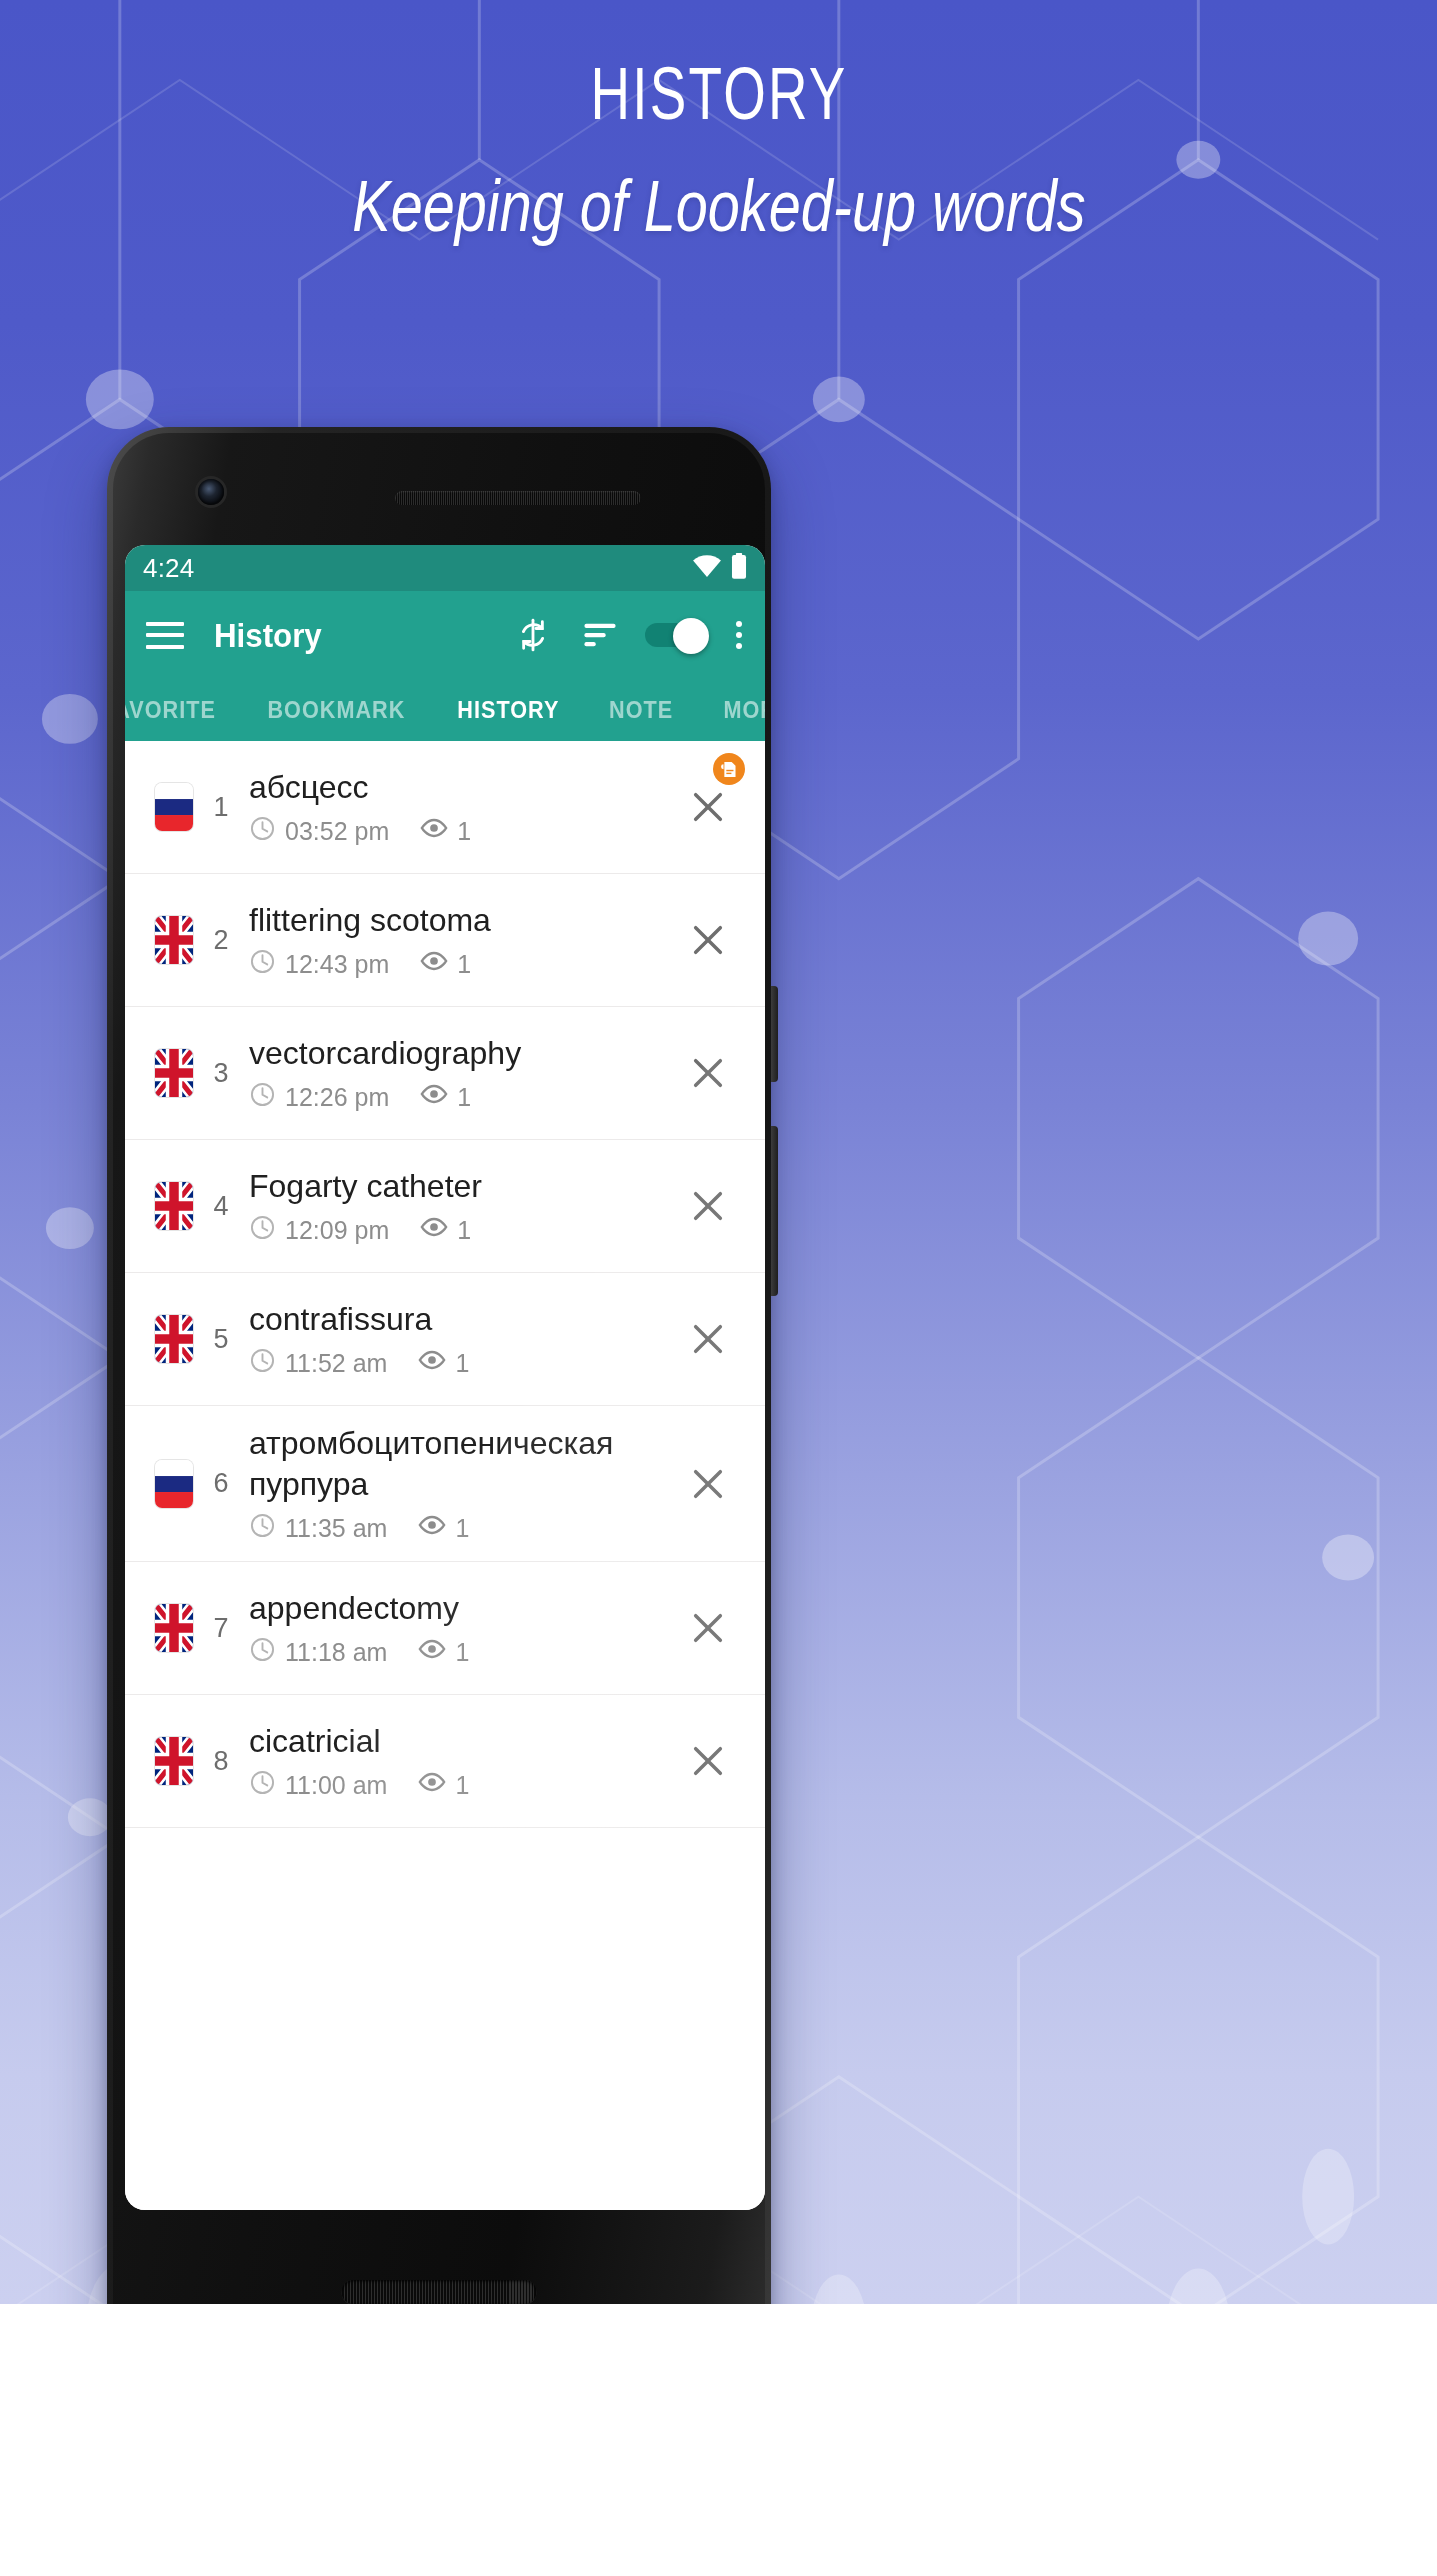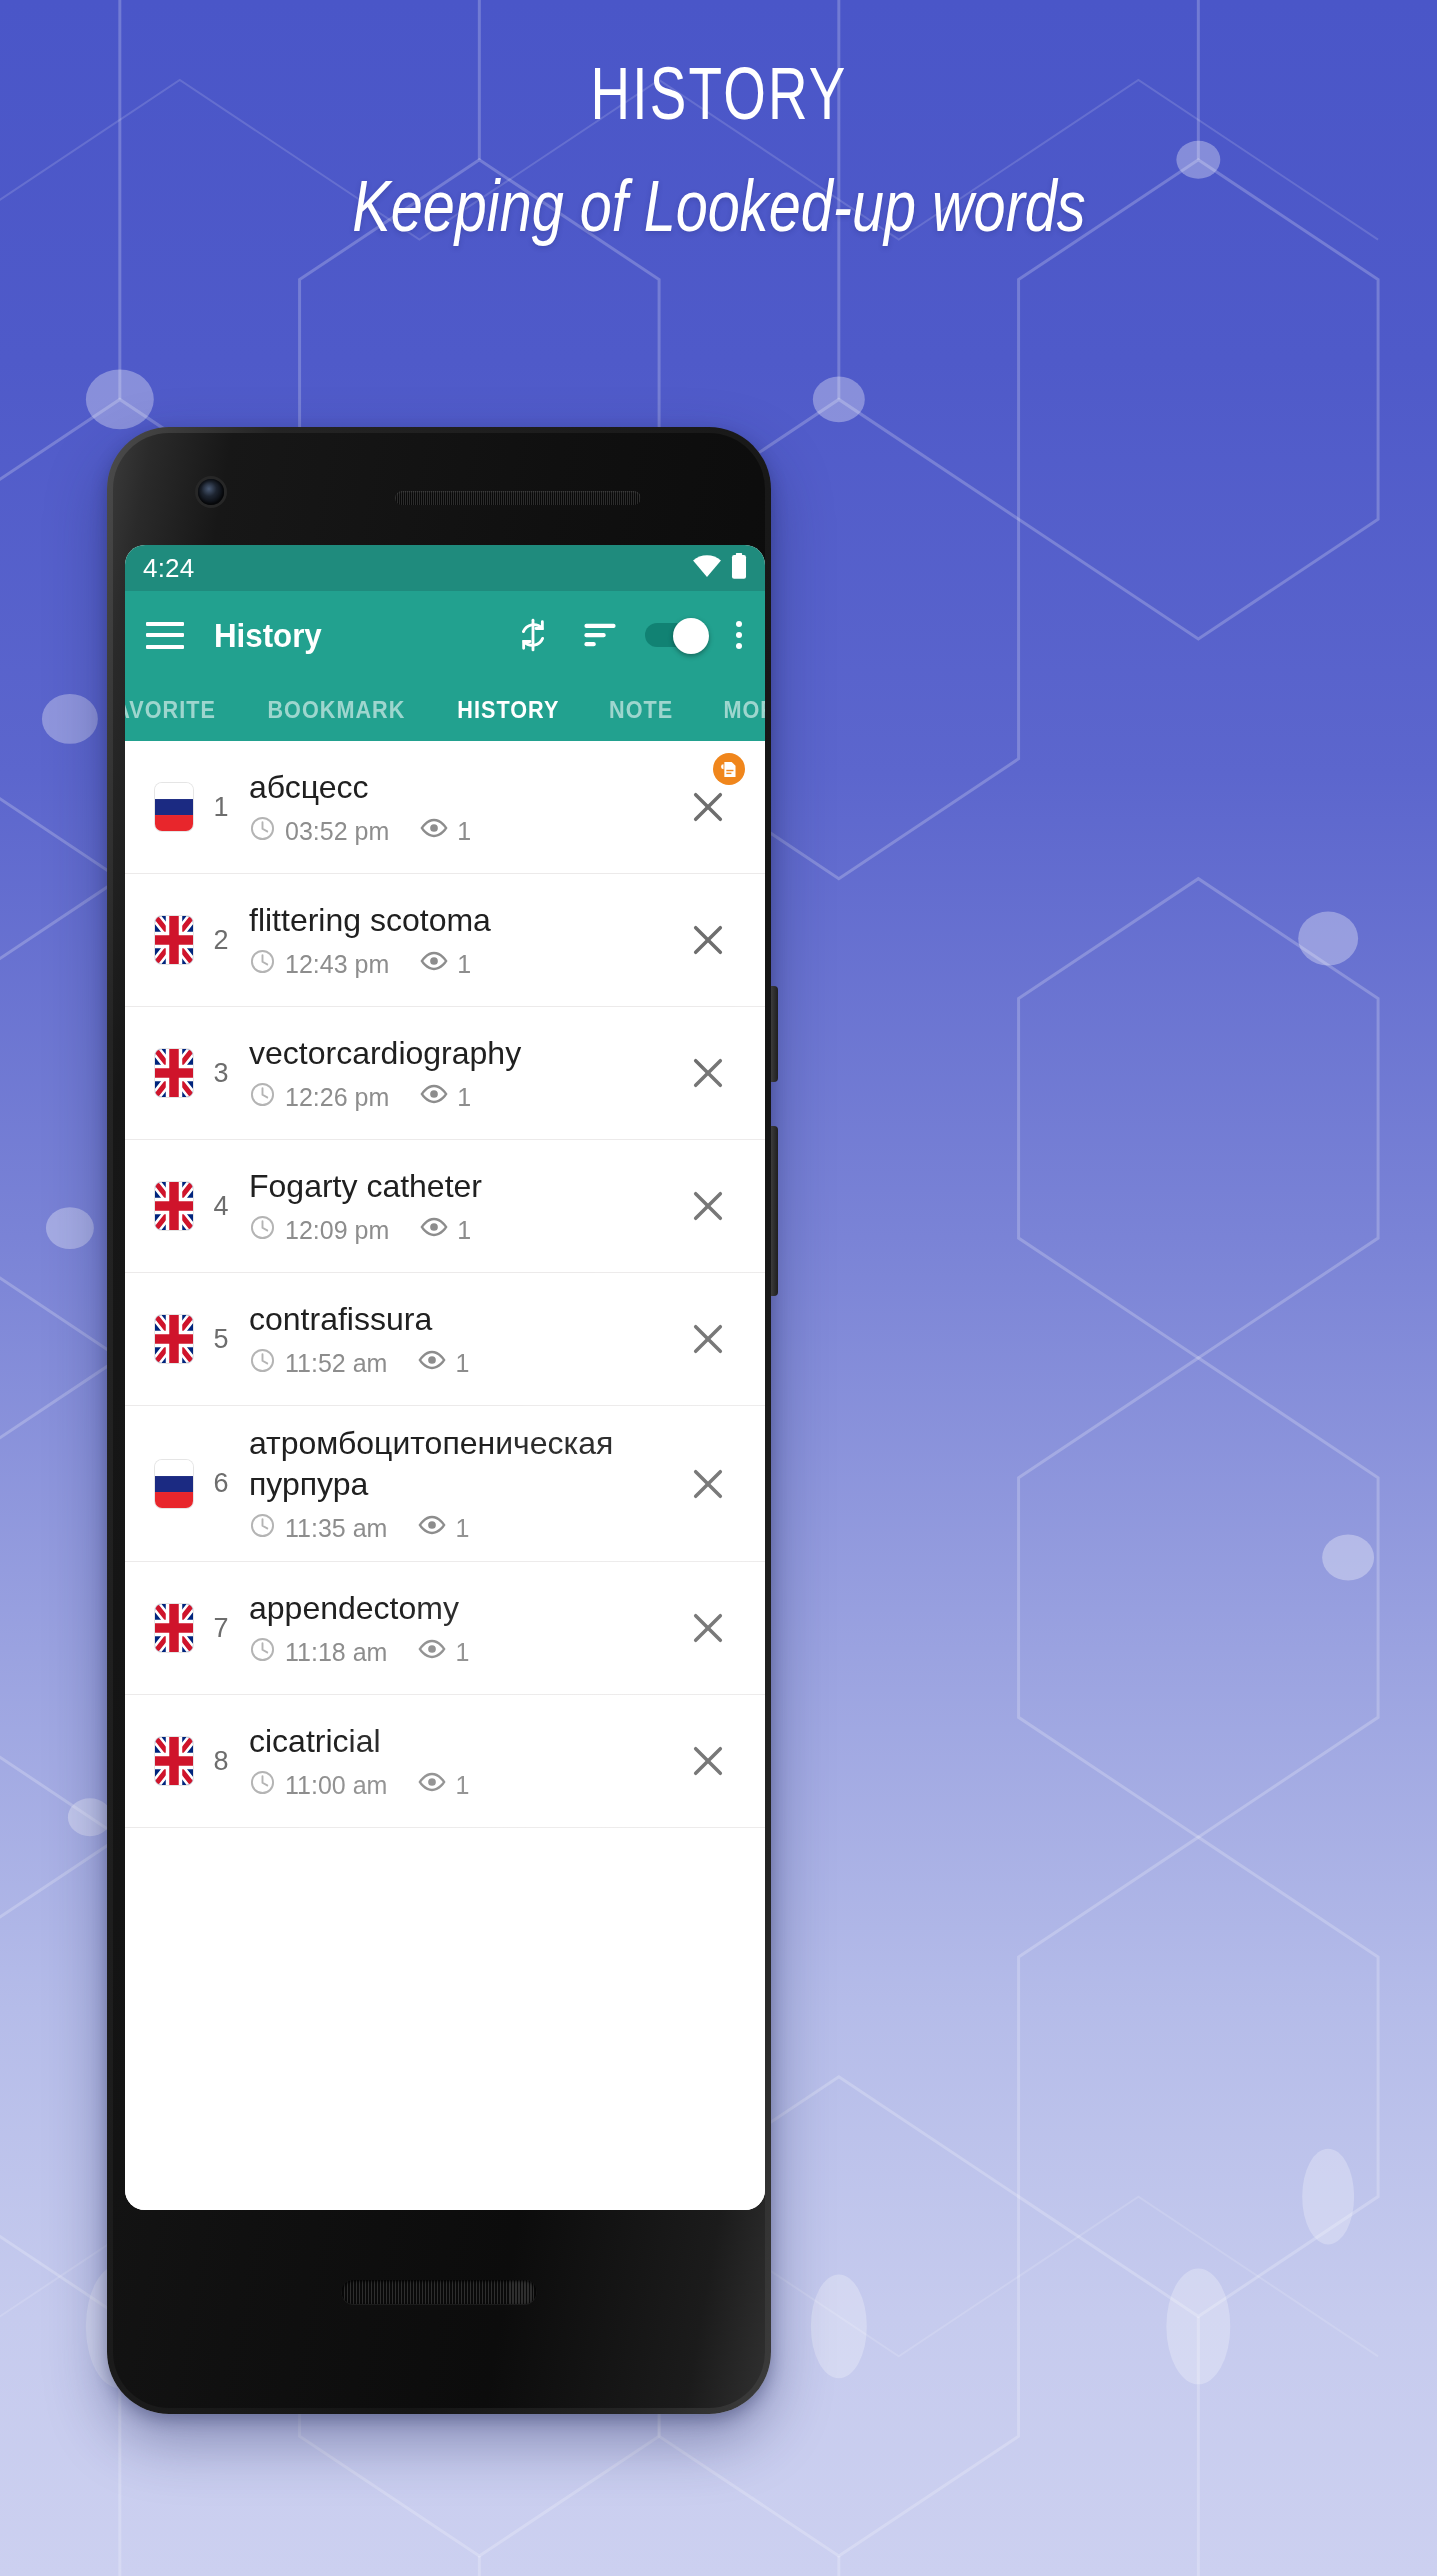--- a/index.html
+++ b/index.html
@@ -9,21 +9,21 @@
     width: 1438px;
     height: 2576px;
     overflow: hidden;
     font-family: "Liberation Sans", sans-serif;
   }
 
   
   .stage {
     position: relative;
     width: 1438px;
-    height: 2576px;
+    height: 2304px;
     background: linear-gradient(180deg,
         #4a56c8 0%,
         #4f5ac9 14%,
         #5c66cd 30%,
         #7a83d6 48%,
         #9aa2e0 64%,
         #b5bce9 78%,
         #c6cbee 90%,
         #ccd0f0 100%);
     overflow: hidden;

